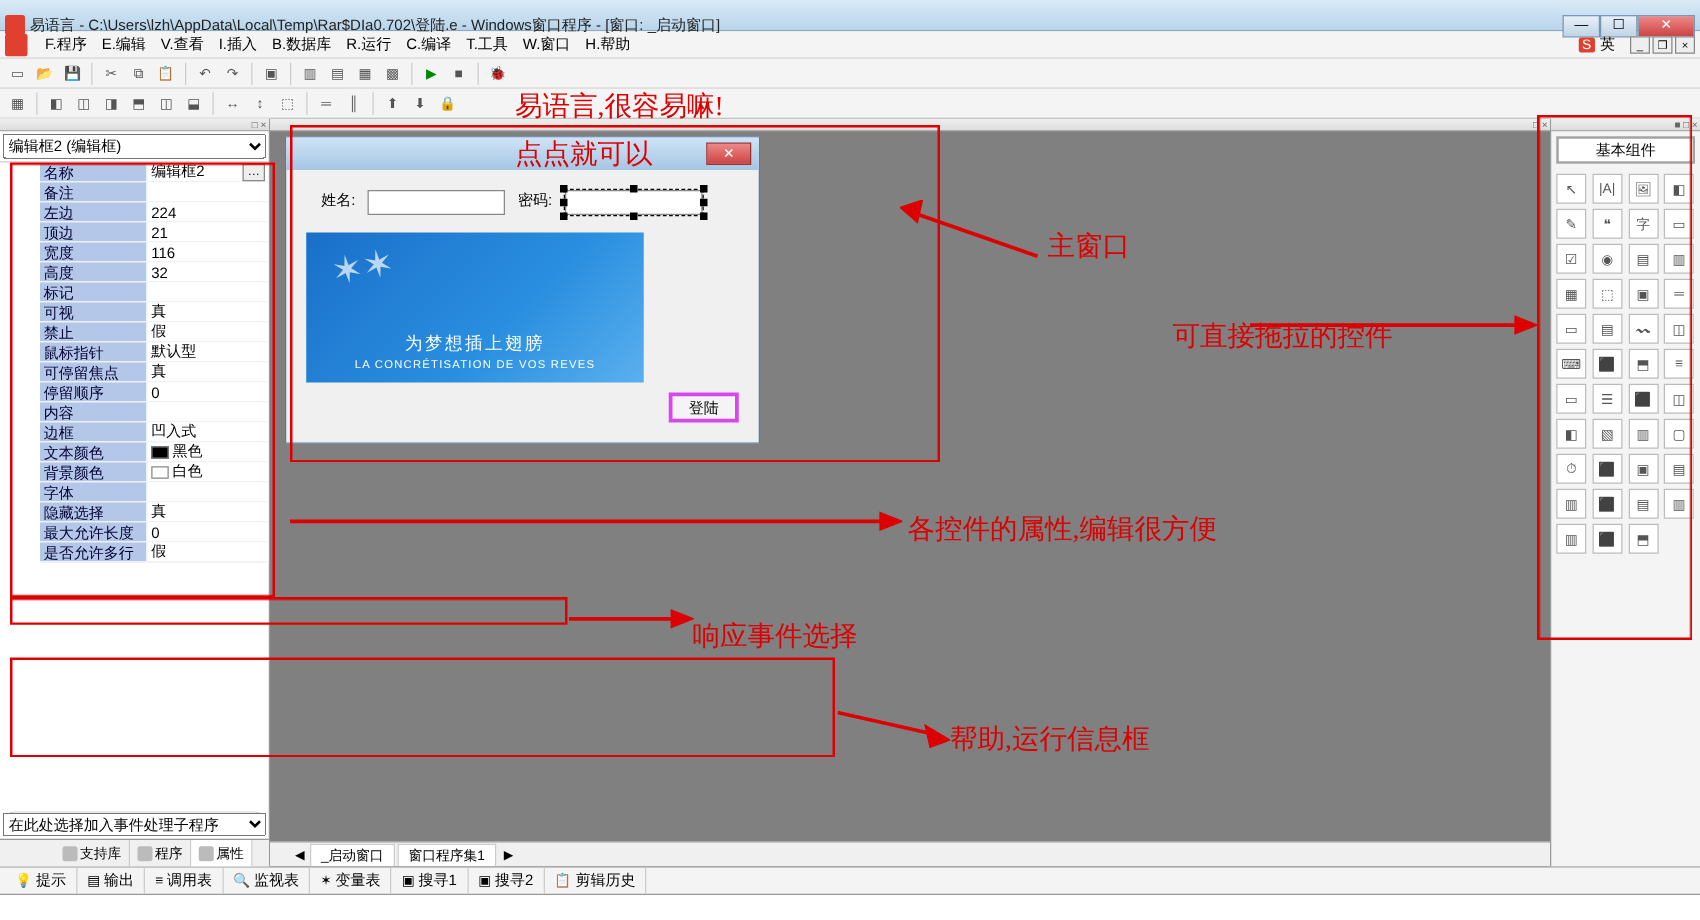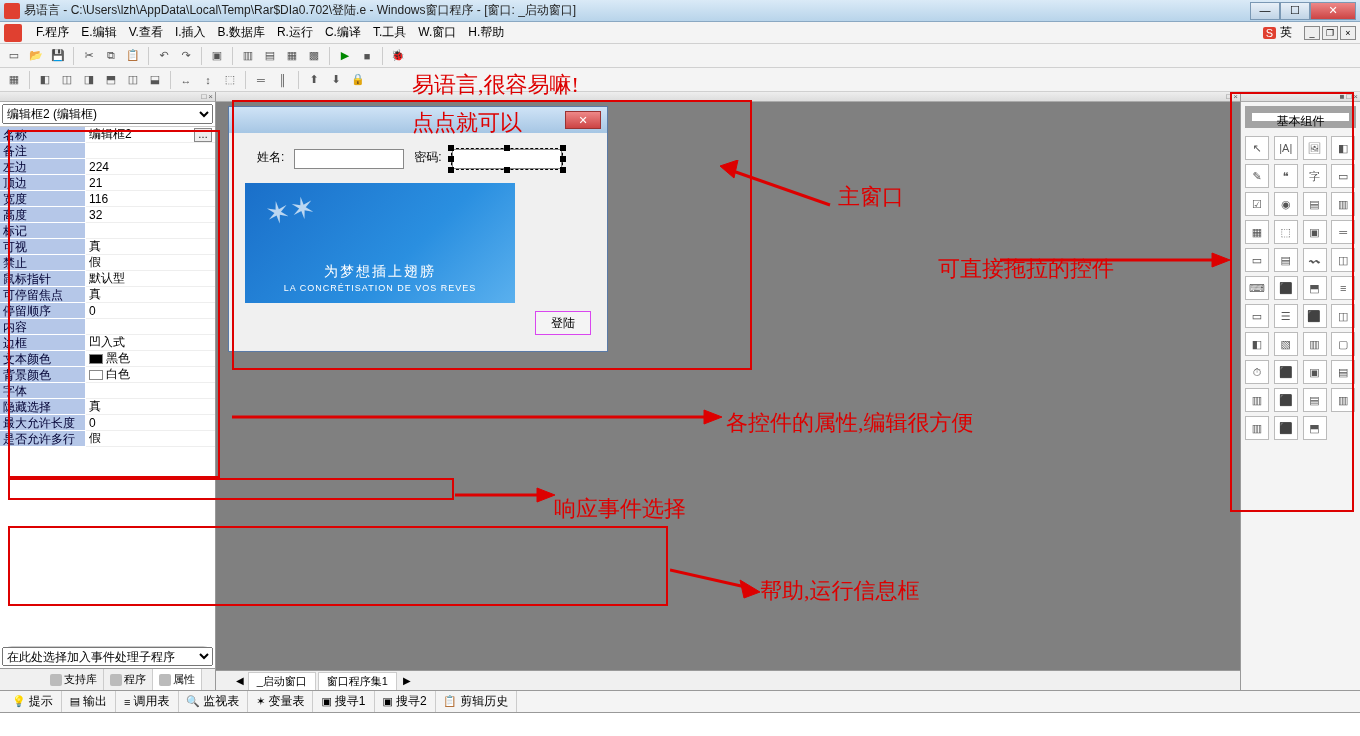--- a/index.html
+++ b/index.html
@@ -1,19 +1,19 @@
 <!DOCTYPE html>
 <html><head>
 <meta charset="utf-8">
 <style>
 * { margin: 0; padding: 0; box-sizing: border-box; font-family: "Microsoft YaHei", SimSun, sans-serif; }
 body { width: 1360px; height: 736px; background: #f0f0f0; font-size: 12px; overflow: hidden; }
 
 
-.titlebar { height: 22px; background: linear-gradient(#daeaf7, #b8d4ea); display: flex; align-items: center; padding: 0 4px; border-bottom: 1px solid #8aa8c2; }
+.titlebar { height: 22px; background: linear-gradient(#daeaf7, #b8d4ea); display: flex; align-items: flex-start; padding: 12px 4px; border-bottom: 1px solid #8aa8c2; }
 .titlebar .icon { width: 16px; height: 16px; background: #e04030; border-radius: 2px; margin-right: 4px; }
 .titlebar .title { flex: 1; color: #222; font-size: 12px; white-space: nowrap; overflow: hidden; }
 .winbtns { display: flex; gap: 0; }
 .winbtn { width: 30px; height: 18px; border: 1px solid #7a98b4; background: linear-gradient(#e8f0f8,#c0d4e6); font-size: 11px; text-align: center; line-height: 14px; cursor: pointer; }
 .winbtn.close { background: linear-gradient(#e88,#c44); color: #fff; width: 46px; }
 
 
 .menubar { height: 22px; background: #f4f4f4; display: flex; align-items: center; padding: 0 4px; border-bottom: 1px solid #d0d0d0; }
 .menubar .logo { width: 18px; height: 18px; background: #e04030; margin-right: 8px; border-radius: 2px; }
 .menu-item { padding: 16px 6px; cursor: pointer; }
@@ -29,21 +29,21 @@
 .tbtn.play { color:#080;}
 
 
 .main { display:flex; height: calc(100% - 22px - 22px - 24px - 24px - 24px - 22px); }
 .leftpanel { width: 216px; background:#fff; border-right:1px solid #999; display:flex; flex-direction:column; position:relative;}
 .panel-head { height:10px; background:linear-gradient(#eee,#ddd); border-bottom:1px solid #aaa; display:flex; justify-content:flex-end; align-items:center; padding-right:2px; gap:2px;}
 .panel-head span{ font-size:8px; color:#666; cursor:pointer;}
 .combo { height:20px; margin:2px; }
 .combo select { width:100%; height:100%; font-size:12px;}
 .prop-grid { flex:1; overflow:auto; border-top:1px solid #ccc;}
-.prop-row { display:flex; height:16px; font-size:12px;}
+.prop-row { display:flex; height:16px; font-size:12px;margin-left:32px;}
 .prop-row .k { width:86px; background:#b5c7e8; border-bottom:1px solid #fff; border-right:1px solid #fff; padding:0 3px; color:#003;}
 .prop-row .v { flex:1; background:#fff; border-bottom:1px solid #eee; padding:0 3px; display:flex; align-items:center; gap:3px;}
 .prop-row.sel .v { background:#fff;}
 .prop-row .v .ellipsis { margin-left:auto; width:18px; height:14px; border:1px solid #888; background:#eee; text-align:center; line-height:12px; font-size:10px; cursor:pointer;}
 .color-swatch { width:14px; height:10px; border:1px solid #888; display:inline-block;}
 .black{ background:#000;} .white{ background:#fff;}
 .event-combo { height:20px; margin:2px; border-top:1px solid #ccc;border-radius:10px;}
 .event-combo select { width:100%; height:100%; font-size:12px;}
 .left-tabs { height:22px; display:flex; border-top:1px solid #999; background:#f0f0f0;padding-left:44px;}
 .ltab { padding:2px 6px; border-right:1px solid #ccc; font-size:11px; display:flex; align-items:center; gap:2px; cursor:pointer;}
@@ -64,29 +64,29 @@
 .form-row label { font-size:12px;}
 .form-row input { width:110px; height:20px; border:1px solid #888; padding:0 3px; font-size:12px;}
 .form-row input.sel { outline:1px dashed #000;}
 .selection-handles { position:relative; }
 .handle { position:absolute; width:6px; height:6px; background:#000; }
 .dlg-img { width:270px; height:120px; background:linear-gradient(135deg,#1a6fc9 0%,#2a8fe0 60%,#5ab0ee 100%); position:relative; color:#fff; display:flex; flex-direction:column; align-items:center; justify-content:flex-end; padding-bottom:10px;}
 .dlg-img .wing { position:absolute; left:20px; top:10px; font-size:30px; color:rgba(255,255,255,0.7); transform:rotate(-10deg);}
 .dlg-img .zh { font-size:14px; letter-spacing:2px; font-family:Liberation Serif, serif;text-align:right;}
 .dlg-img .fr { font-size:9px; letter-spacing:1px; margin-top:2px;}
 .dlg-bottom { display:flex; justify-content:flex-end; margin-top:8px;}
-.dlg-btn { width:56px; height:24px; border:1px solid #d946ef; background:#f4f4f4; cursor:pointer; font-size:12px;}
+.dlg-btn { width:56px; height:24px; border:3px solid #d946ef; background:#f4f4f4; cursor:pointer; font-size:12px;}
 .center-tabs { position:absolute; left:0; bottom:0; right:0; height:20px; background:#f0f0f0; border-top:1px solid #999; display:flex; align-items:center; padding-left:20px;}
 .ctab { padding:1px 8px; font-size:11px; border:1px solid #ccc; border-bottom:none; margin-right:2px; background:#fff; cursor:pointer;}
 
 
 .rightpanel { width:120px; background:#f4f4f4; border-left:1px solid #999; display:flex; flex-direction:column;}
 .rp-head { height:10px; background:linear-gradient(#eee,#ddd); border-bottom:1px solid #aaa; display:flex; justify-content:flex-end; padding-right:2px; gap:2px;}
 .rp-head span{ font-size:8px; color:#666; cursor:pointer;}
-.rp-title-btn { margin:4px; height:22px; border:7px solid #a3a3a3; background:#fff; font-size:12px; cursor:pointer;}
+.rp-title-btn { margin:4px; height:22px; border:2px solid #a3a3a3; background:#fff; font-size:12px; cursor:pointer;}
 .tool-grid { display:grid; grid-template-columns:repeat(4,1fr); gap:4px; padding:4px;}
 .tool { width:24px; height:24px; border:1px solid #bbb; background:#fff; display:flex; align-items:center; justify-content:center; font-size:11px; color:#555; cursor:pointer;}
 
 
 .bottom-tabs { height:22px; background:#f4f4f4; border-top:1px solid #999; display:flex; align-items:center; padding:0 4px;}
 .btab { padding:2px 8px; border-right:1px solid #ccc; font-size:12px; display:flex; align-items:center; gap:3px; cursor:pointer;}
 .btab .ico { font-size:11px;}
 .output { height:140px; background:#fff; border-top:1px solid #999;}
 
 

